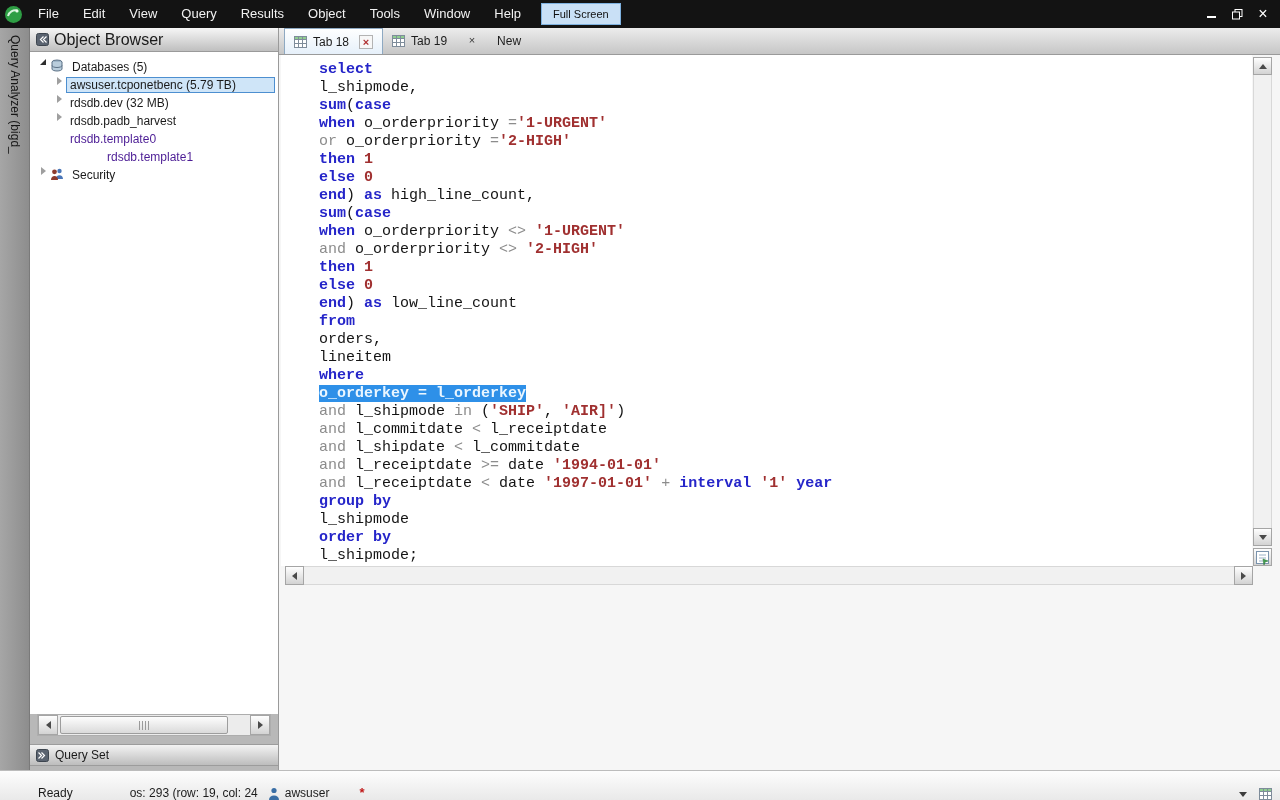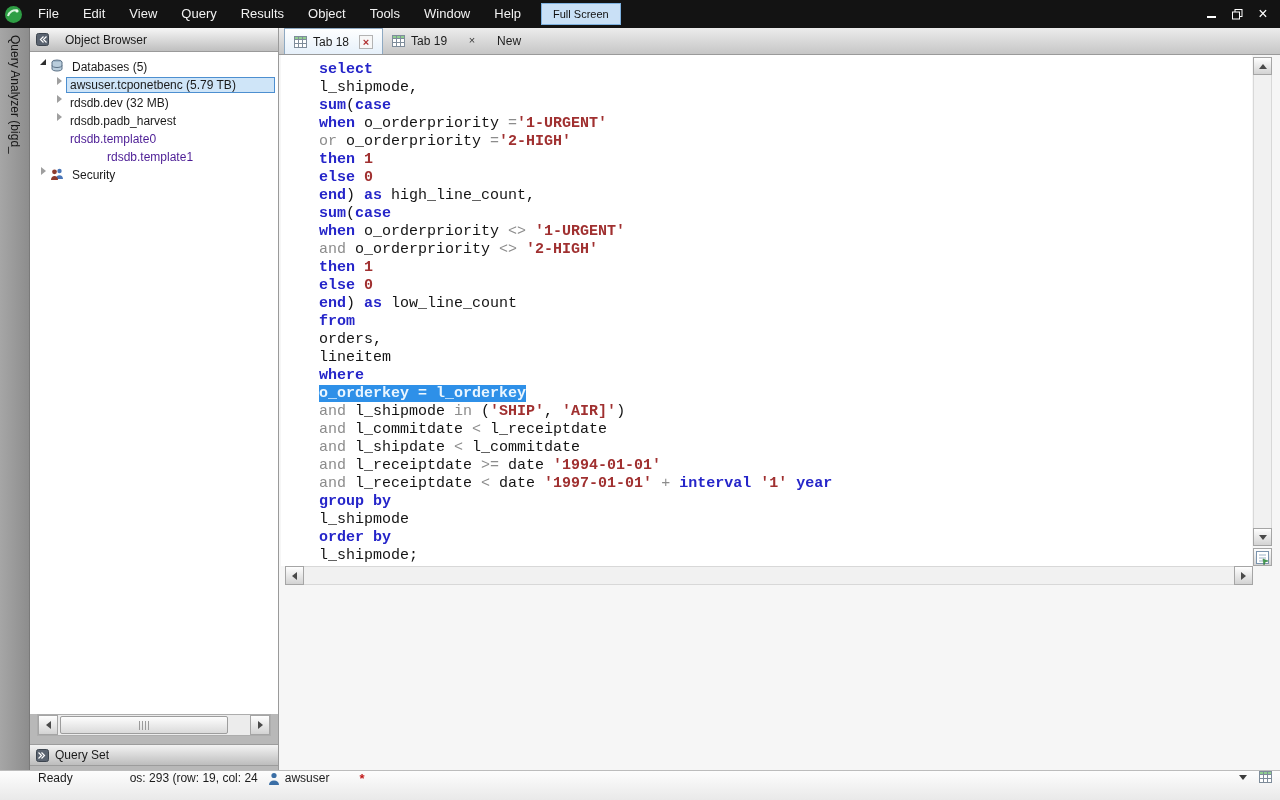--- a/index.html
+++ b/index.html
@@ -24,21 +24,21 @@
   
   .side-strip { position:absolute; left:0; top:28px; width:30px; height:742px;
     background:linear-gradient(to right,#a6a6a6,#8d8d8d); border-right:1px solid #7a7a7a;
     display:flex; justify-content:center; }
   .vtext { writing-mode:vertical-rl; font-size:12px; color:#161616; margin-top:7px; white-space:nowrap; }
 
   
   .obj-panel { position:absolute; left:30px; top:28px; width:248px; height:742px; background:#b8b8b8; }
   .panel-header { position:absolute; top:0; left:0; right:0; height:24px;
     background:linear-gradient(#f6f6f6,#bfbfbf); border-bottom:1px solid #9a9a9a;
-    display:flex; align-items:center; gap:16px; font-size:12px; color:#1a1a1a; padding-left:6px; }
+    display:flex; align-items:center; gap:5px; font-size:16px; color:#1a1a1a; padding-left:6px; }
   .tree { position:absolute; top:24px; left:0; right:0; height:662px; background:#ffffff; padding-top:7px; font-size:12px; color:#1a1a1a; overflow:hidden; }
   .tree-row { height:18px; display:flex; align-items:flex-start; white-space:nowrap; }
   .arrow-slot { width:14px; display:flex; align-items:center; justify-content:center; flex:0 0 14px; }
   .tri { width:0; height:0; display:inline-block; }
   .tri-exp { border-left:6px solid transparent; border-bottom:6px solid #2e2e2e; }
   .tri-col { border-top:4px solid transparent; border-bottom:4px solid transparent; border-left:5px solid #9f9f9f; }
   .tree-icon { width:18px; display:flex; align-items:center; flex:0 0 18px; }
   .tree-label { padding:1px 4px; }
   .tree-label.muted { color:#4c1d95; }
   .tree-label.selected { background:#cfe5f8; border:1px solid #4d8fd0; padding:0 3px; flex:1; margin-right:3px; }
@@ -88,21 +88,21 @@
   .vtrack { flex:1; background:#f1f1f1; border-left:1px solid #d8d8d8; border-right:1px solid #d8d8d8; }
   .map-btn { position:absolute; left:974px; top:520px; width:19px; height:18px;
     background:linear-gradient(#fefefe,#d3d3d3); border:1px solid #a5a5a5; display:flex; align-items:center; justify-content:center; }
   .hscroll { position:absolute; left:6px; top:538px; width:968px; height:19px; display:flex; align-items:stretch; }
   .hscroll .sb-btn { flex:0 0 19px; }
   .htrack { flex:1; background:#f1f1f1; border-top:1px solid #d8d8d8; border-bottom:1px solid #d8d8d8; }
 
   
   .statusbar { position:absolute; left:0; top:770px; width:1280px; height:30px;
     background:linear-gradient(#fdfdfd,#e9e9e9); border-top:1px solid #bcbcbc;
-    display:flex; align-items:flex-start; font-size:12px; color:#1c1c1c; }
+    display:flex; align-items:flex-end; font-size:12px; color:#1c1c1c; }
   .st-ready { margin-left:38px; }
   .st-pos { margin-left:57px; }
   .st-user { margin-left:10px; display:flex; align-items:center; gap:5px; }
   .st-mod { margin-left:30px; color:#c01818; font-weight:bold; font-size:13px; }
   .st-right { margin-left:auto; display:flex; align-items:center; gap:12px; margin-right:8px; }
   .tri.dark { border-top-color:#3c3c3c; }
 </style>
 </head>
 <body>
 

